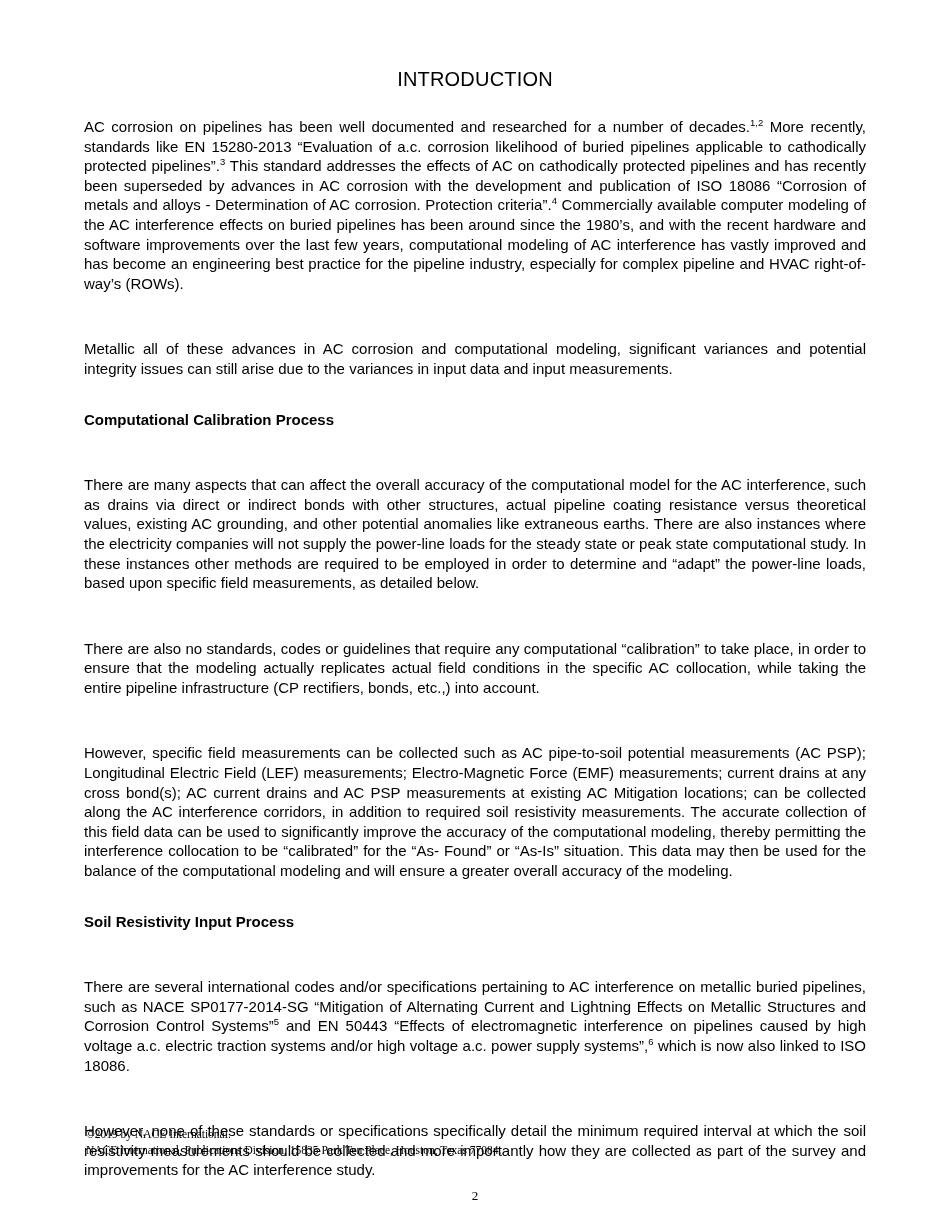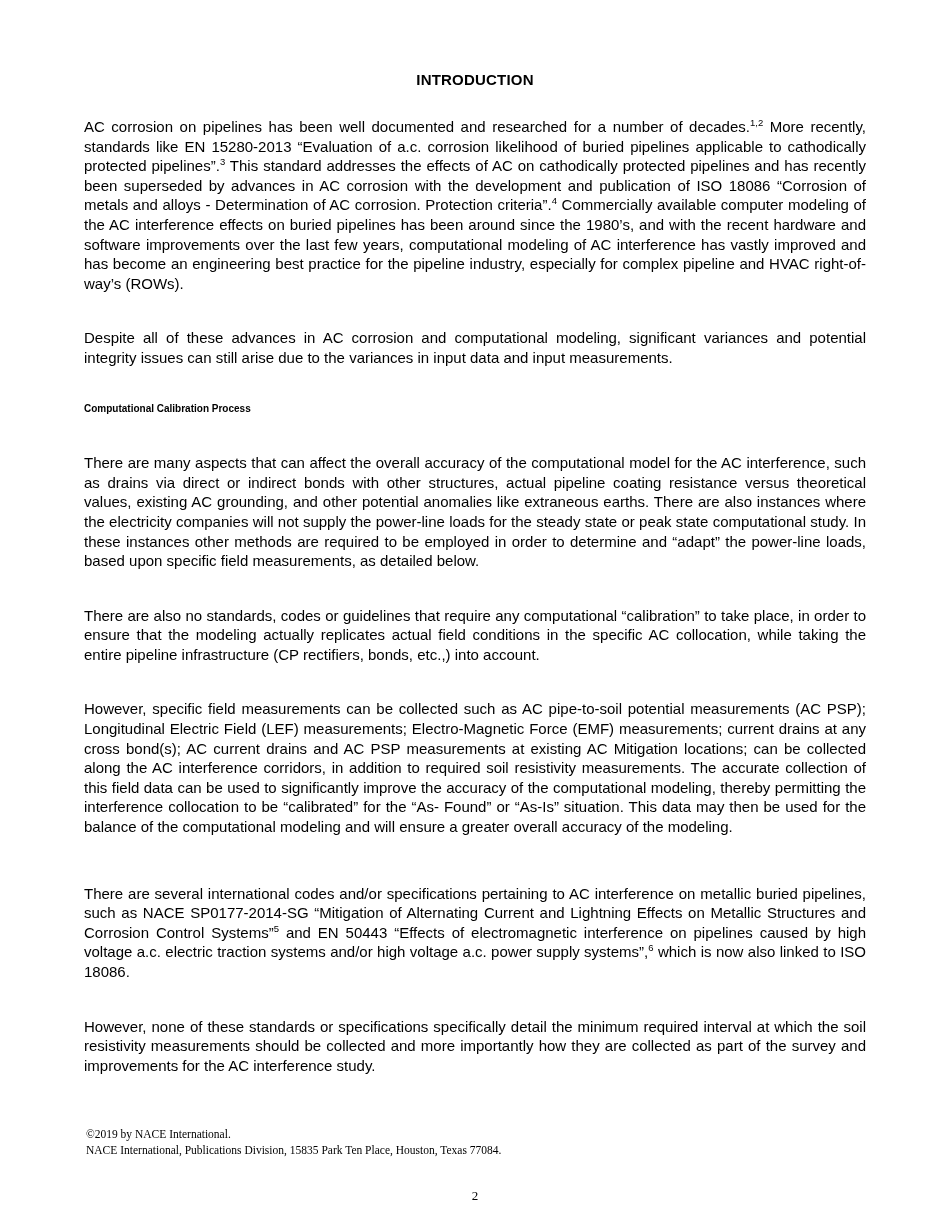--- a/index.html
+++ b/index.html
@@ -26,41 +26,41 @@
 
   
   .content {
     position: absolute;
     left: 84px;
     top: 70px;
     width: 782px;
   }
 
   .doc-title {
-    font-size: 15px;
-    font-weight: bold;
+    font-size: 20px;
+    font-weight: normal;
     text-align: center;
     letter-spacing: 0.2px;
     margin: 0 0 28px 0;
     line-height: 19px;
   }
 
   p.body-par {
     font-size: 15px;
     line-height: 19.6px;
     text-align: justify;
     text-justify: inter-word;
-    margin: 4px 0 19px 0;
+    margin: 15px 0 19px 0;
     hyphens: none;
     -webkit-hyphens: none;
   }
   p.body-par:last-child { margin-bottom: 0; }
 
   h2.sub-head {
-    font-size: 10px;
+    font-size: 15px;
     font-weight: bold;
     text-align: left;
     margin: 0 0 19px 0;
     line-height: 19.6px;
   }
 
   .spacer-sm { height: 12px; }
 
   sup {
     font-size: 9.5px;
@@ -100,40 +100,41 @@
 <div class="page">
 
   <div class="content">
 
     <h1 class="doc-title">INTRODUCTION</h1>
 
     <p class="body-par"><span>AC corrosion on pipelines has been well documented and researched for a number of decades.</span><sup>1,2</sup><span> More recently, standards like EN 15280-2013 “Evaluation of a.c. corrosion likelihood of buried pipelines applicable to cathodically protected pipelines”.</span><sup>3</sup><span> This standard addresses the effects of AC on cathodically protected pipelines and has recently been superseded by advances in AC corrosion with the development and publication of ISO 18086 “Corrosion of metals and alloys - Determination of AC corrosion. Protection criteria”.</span><sup>4</sup><span> Commercially available computer modeling of the AC interference effects on buried pipelines has been around since the 1980’s, and with the recent hardware and software improvements over the last few years, computational modeling of AC interference has vastly improved and has  become an engineering best practice for the pipeline industry, especially for complex pipeline and HVAC right-of-way’s (ROWs).</span></p>
 
     <div class="spacer-sm"></div>
 
-    <p class="body-par">Despite all of these advances in AC corrosion and computational modeling, significant variances and potential integrity issues can still arise due to the variances in input data and input measurements.</p>
+    <p class="body-par">Metallic all of these advances in AC corrosion and computational modeling, significant variances and potential integrity issues can still arise due to the variances in input data and input measurements.</p>
 
     <div class="spacer-sm"></div>
 
     <h2 class="sub-head">Computational Calibration Process</h2>
 
     <div class="spacer-sm"></div>
 
     <p class="body-par">There are many aspects that can affect the overall accuracy of the computational model for the AC interference, such as drains via direct or indirect bonds with other structures, actual pipeline coating resistance versus theoretical values, existing AC grounding, and other potential anomalies like extraneous earths. There are also instances where the electricity companies will not supply the power-line loads for the steady state or peak state computational study. In these instances other methods are required to be employed in order to determine and “adapt” the power-line loads, based upon specific field measurements, as detailed below.</p>
 
     <div class="spacer-sm"></div>
 
     <p class="body-par">There are also no standards, codes or guidelines that require any computational “calibration” to take place, in order to ensure that the modeling actually replicates actual field conditions in the specific AC collocation, while taking the entire pipeline infrastructure (CP rectifiers, bonds, etc.,) into account.</p>
 
     <div class="spacer-sm"></div>
 
     <p class="body-par">However, specific field measurements can be collected such as AC pipe-to-soil potential measurements (AC PSP); Longitudinal Electric Field (LEF) measurements; Electro-Magnetic Force (EMF) measurements; current drains at any cross bond(s); AC current drains and AC PSP measurements at existing AC Mitigation locations; can be collected along the AC interference corridors, in addition to required soil resistivity measurements. The accurate collection of this field data can be used to significantly improve the accuracy of the computational modeling, thereby permitting the interference collocation to be “calibrated” for the “As- Found” or “As-Is” situation. This data may then be used for the balance of the computational modeling and will ensure a greater overall accuracy of the modeling.</p>
 
     <div class="spacer-sm"></div>
 
+    <h2 class="sub-head">Soil Resistivity Input Process</h2>
 
     <div class="spacer-sm"></div>
 
     <p class="body-par"><span>There are several international codes and/or specifications pertaining to AC interference on metallic buried pipelines, such as NACE SP0177-2014-SG “Mitigation of Alternating Current and Lightning Effects on Metallic Structures and Corrosion Control Systems”</span><sup>5</sup><span> and EN 50443 “Effects of electromagnetic interference on pipelines caused by high voltage a.c. electric traction systems and/or high voltage a.c. power supply systems”,</span><sup>6</sup><span> which is now also linked to ISO 18086.</span></p>
 
     <div class="spacer-sm"></div>
 
     <p class="body-par">However, none of these standards or specifications specifically detail the minimum required interval at which the soil resistivity measurements should be collected and more importantly how they are collected as part of the survey and improvements for the AC interference study.</p>
 
   </div>

